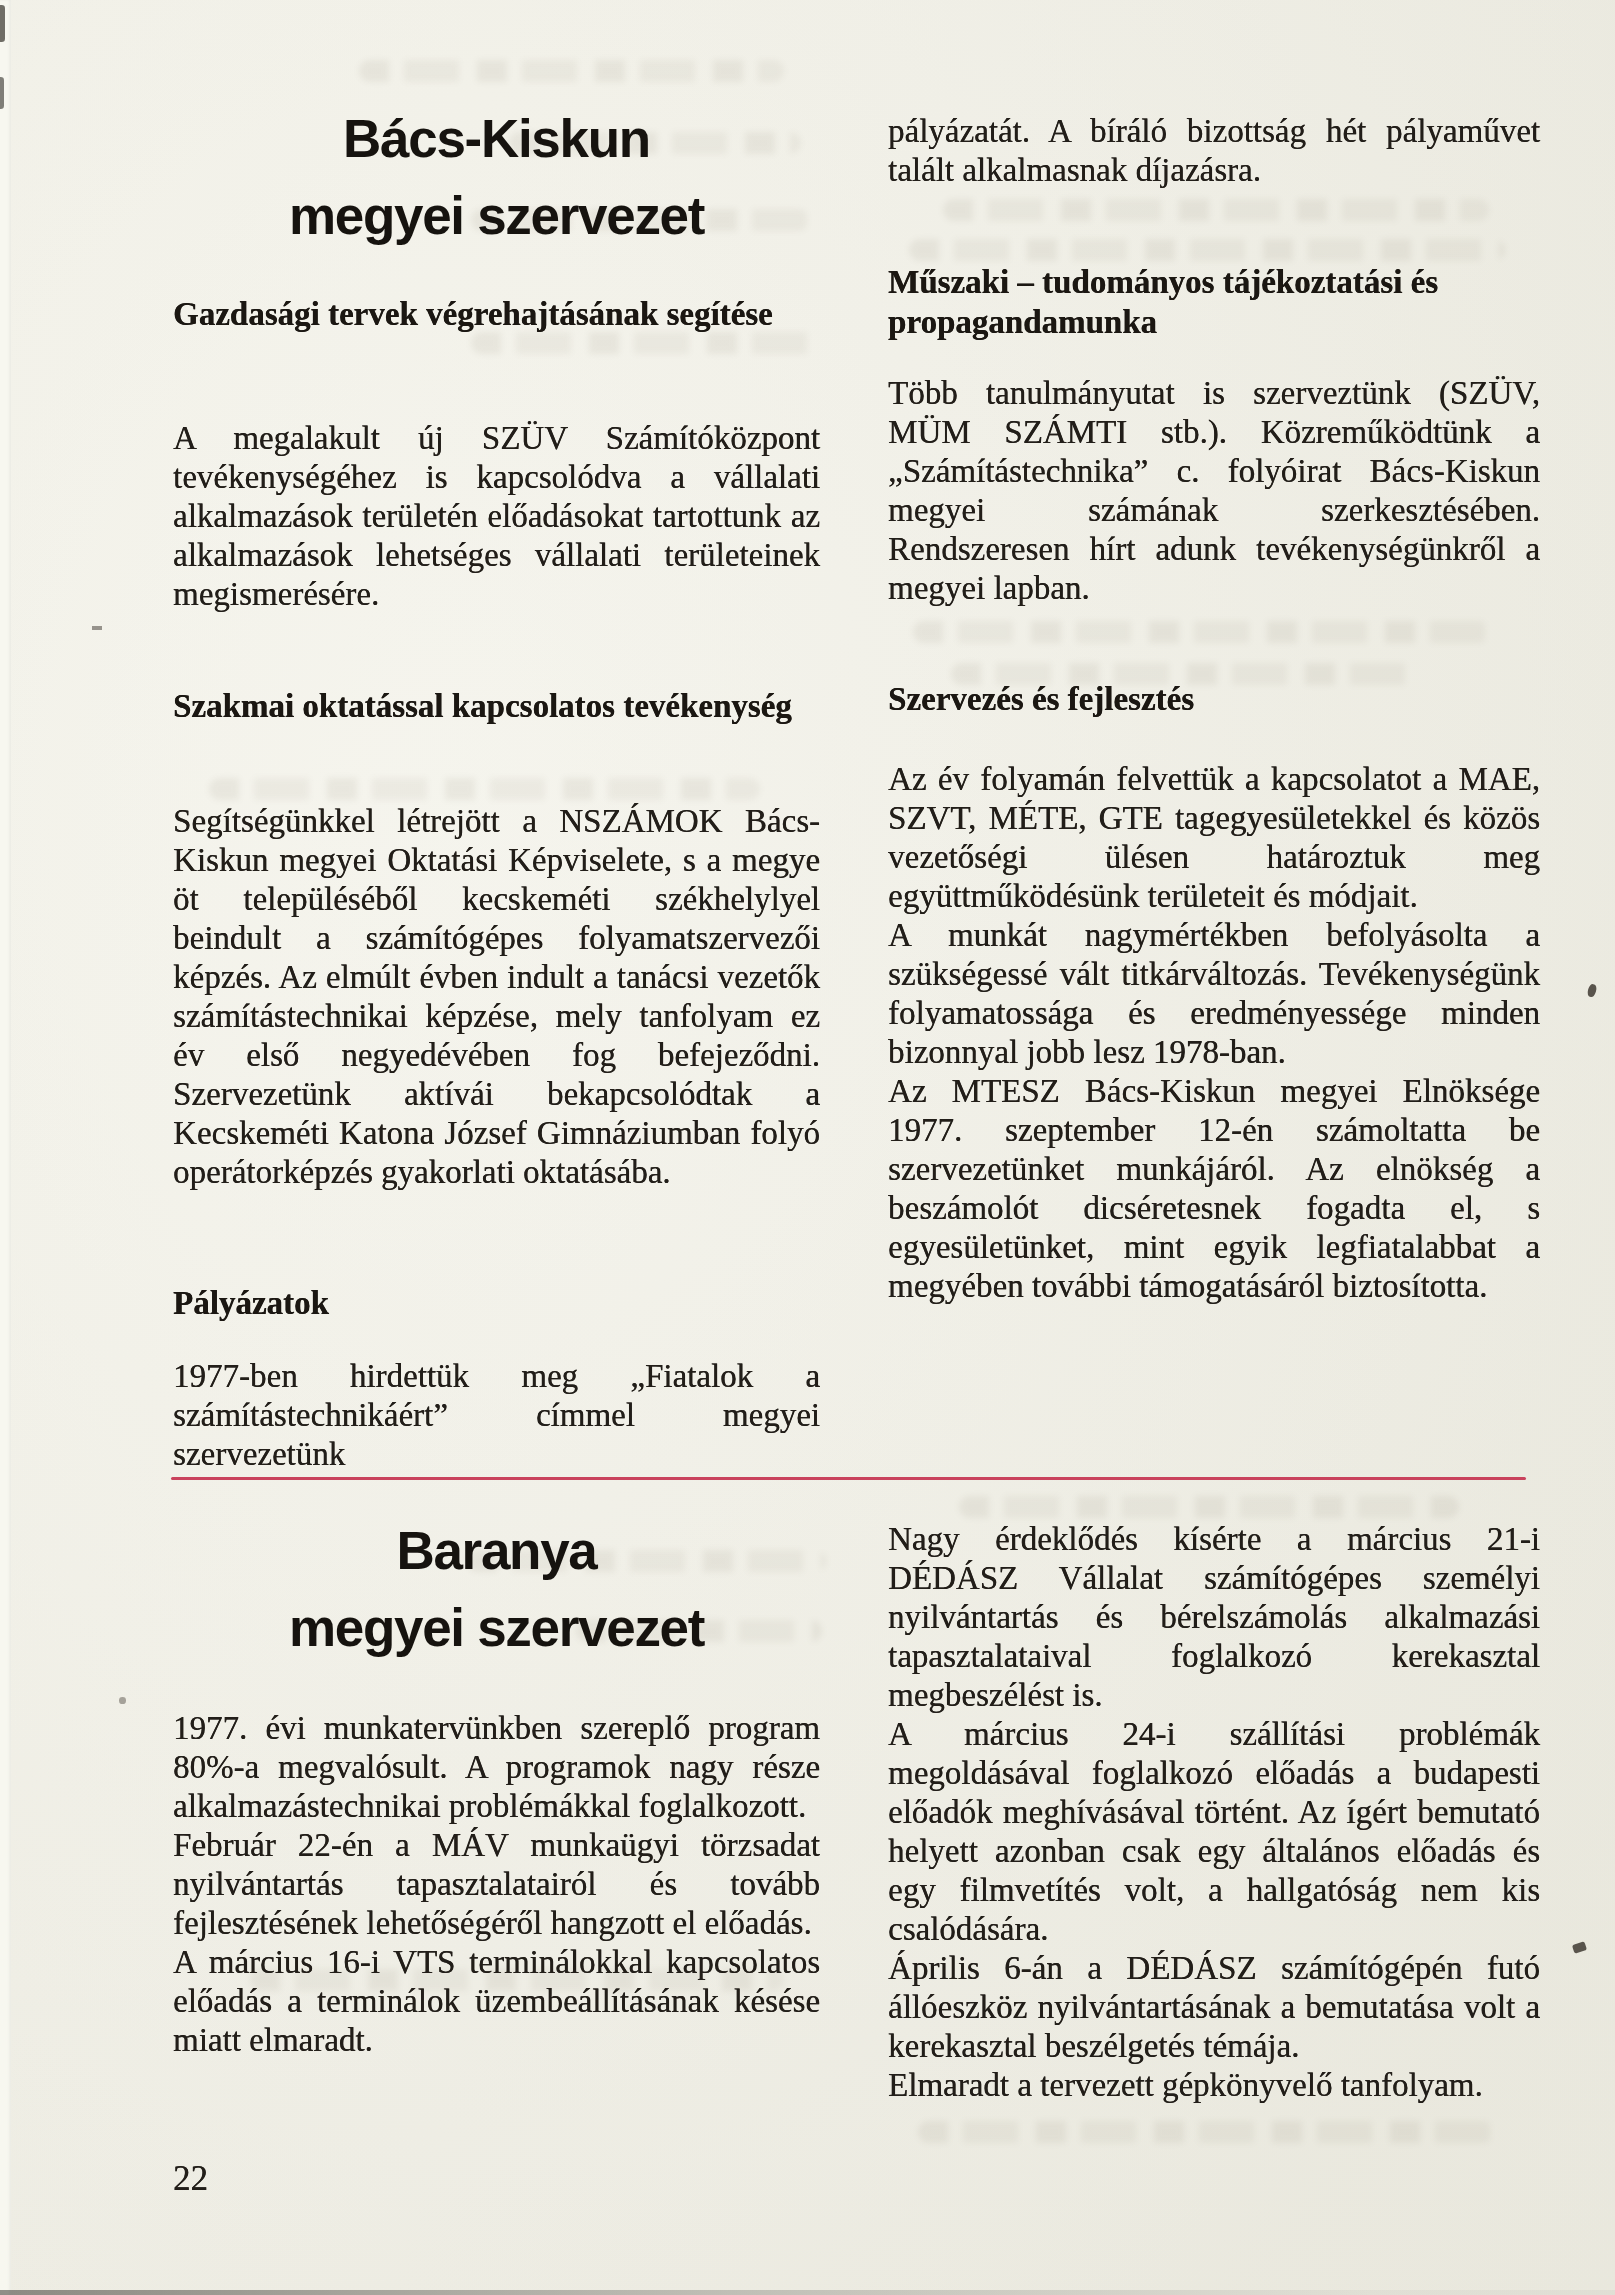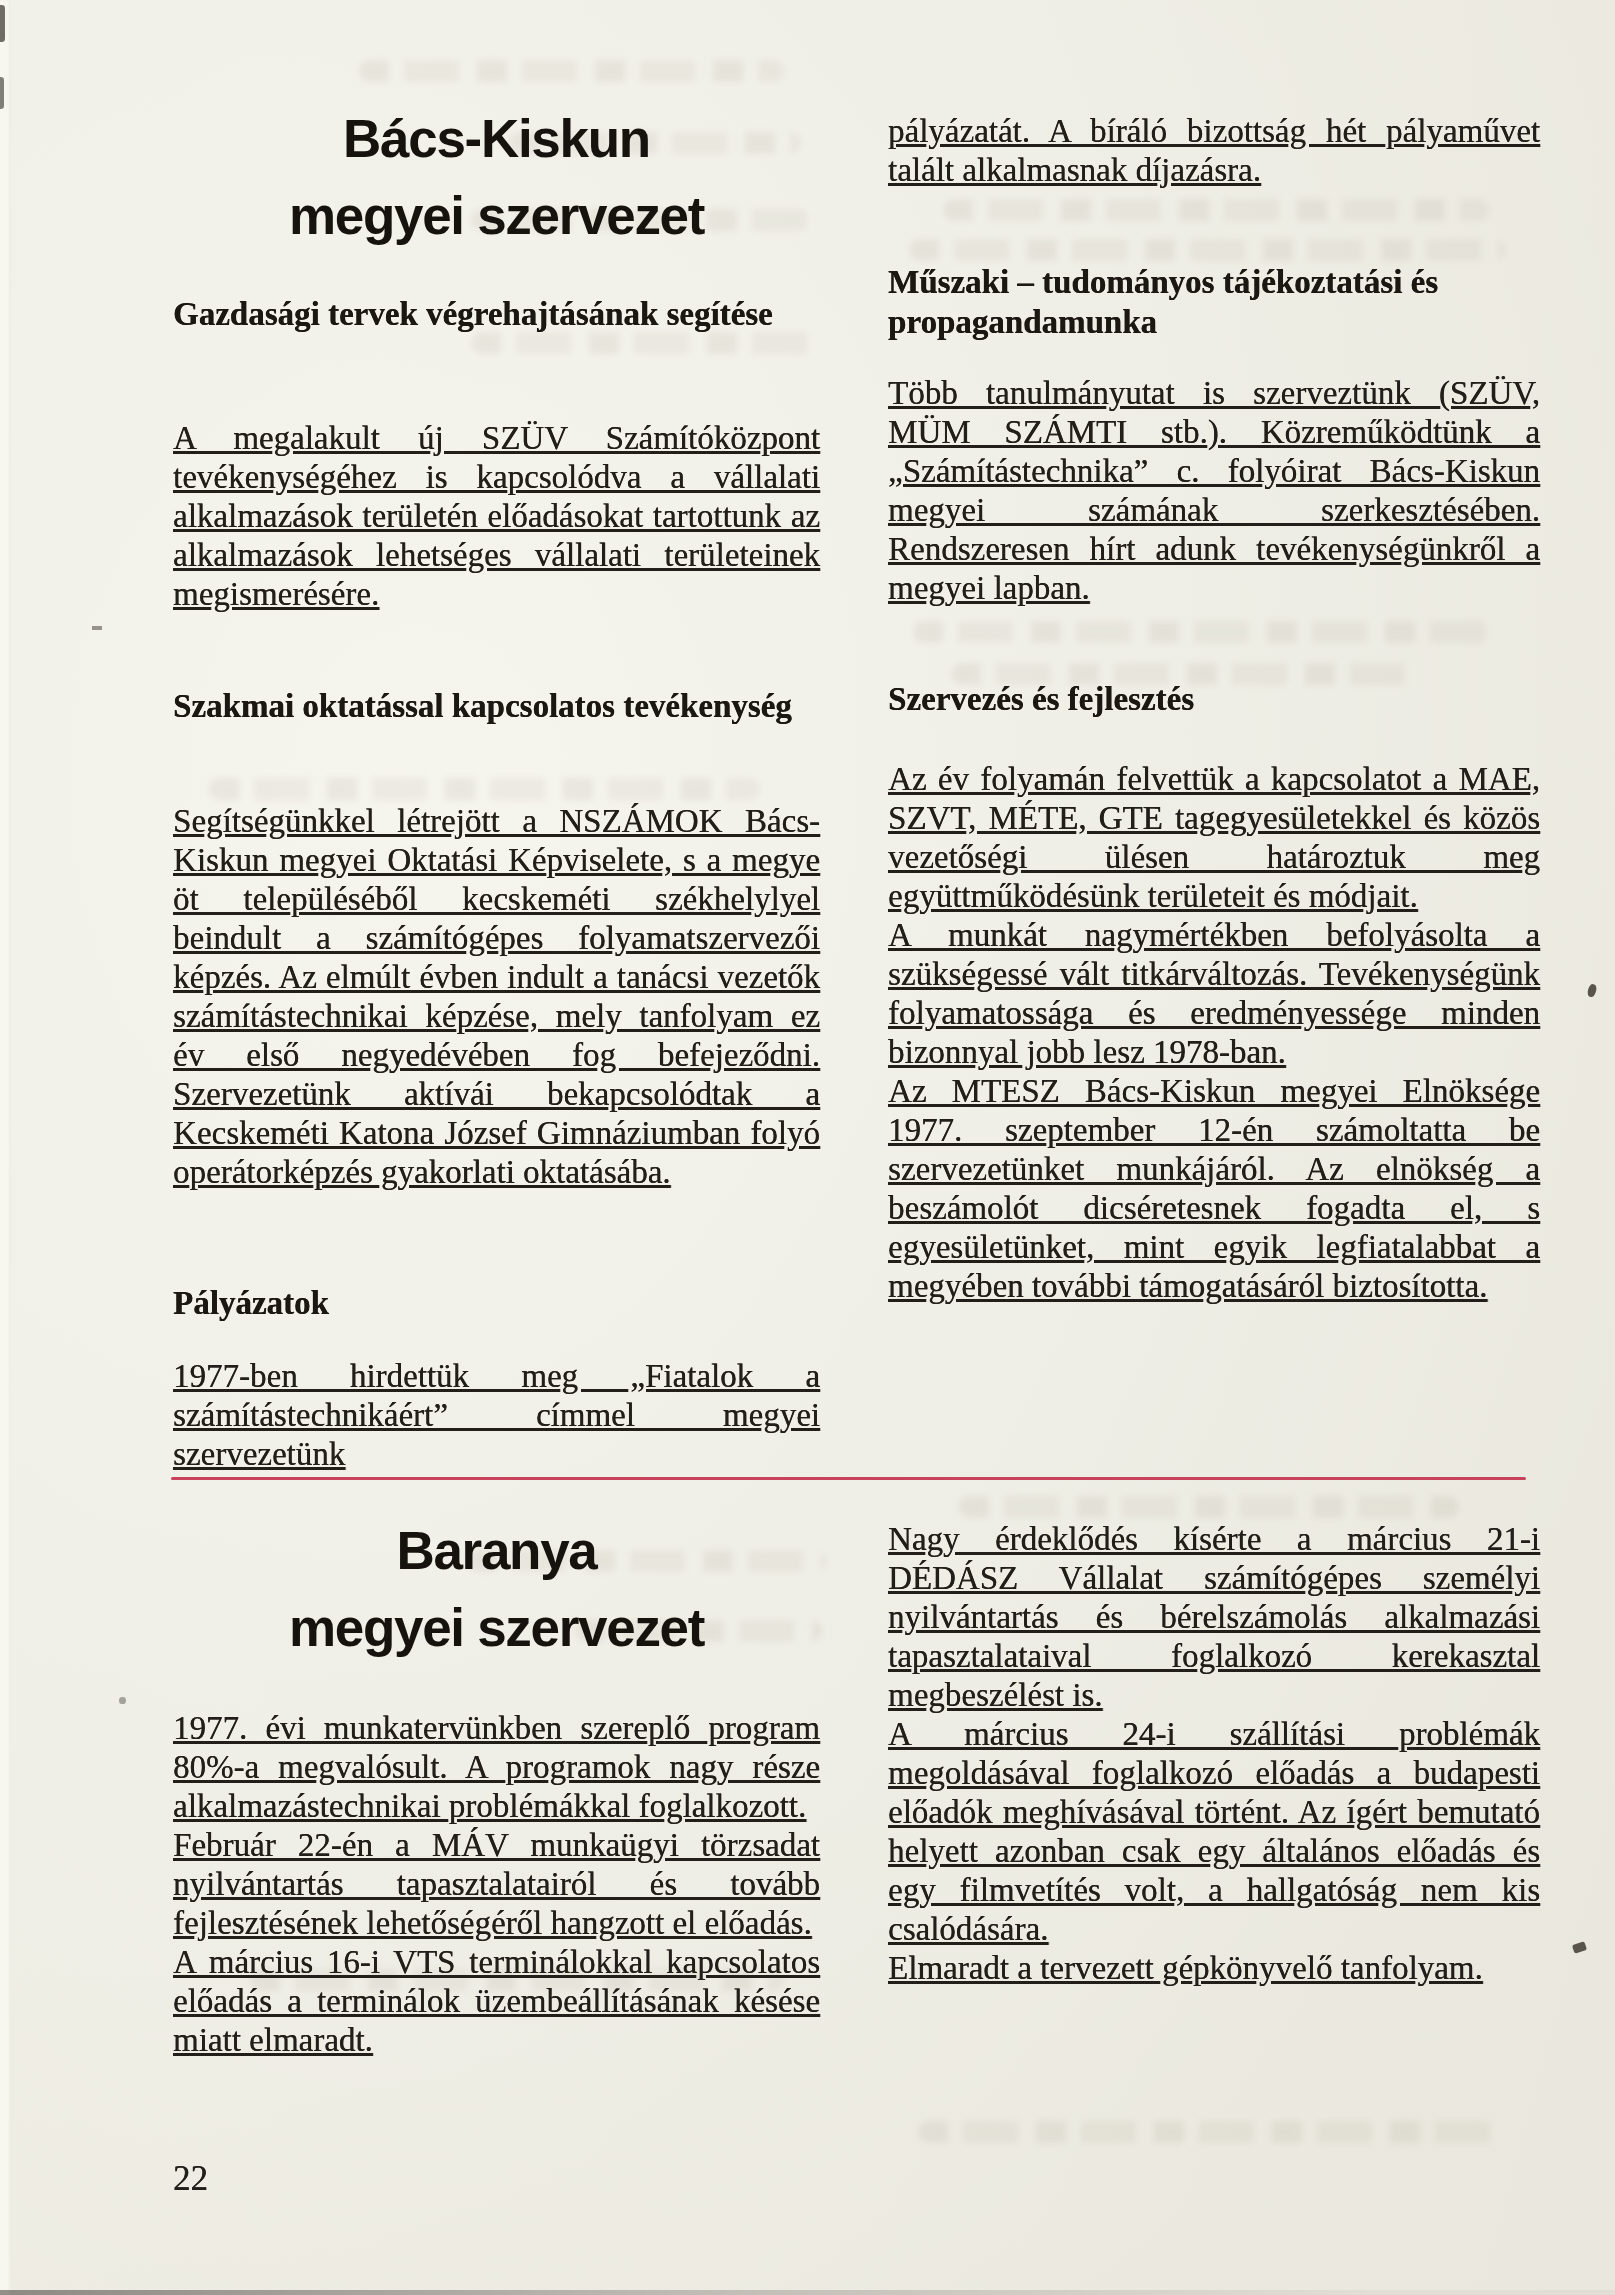--- a/index.html
+++ b/index.html
@@ -24,21 +24,21 @@
   .speck{position:absolute;background:#59544c;}
   
   .blk{position:absolute;}
   .col-l{left:173px;width:647px;}
   .col-r{left:888px;width:652px;}
   .h1{font:700 53px/77px "Liberation Sans",sans-serif;letter-spacing:-1.3px;color:#16130f;}
   .h1 span{display:block;text-align:center;}
   .h3{font:700 33px/40px "Liberation Serif",serif;color:#1b1712;
       text-shadow:0.3px 0 0 currentColor;}
   .body{font:400 33px/39px "Liberation Serif",serif;color:#221e19;
-      text-align:justify;text-align-last:left;text-shadow:0.3px 0 0 currentColor;text-decoration:underline;}
+      text-align:justify;text-align-last:left;text-shadow:0.3px 0 0 currentColor;}
   .body p{margin:0;}
   .rule{position:absolute;left:171px;top:1477px;width:1355px;height:3.3px;border-radius:1.7px;}
   .pagenum{font:400 35px/39px "Liberation Serif",serif;color:#221e19;
       text-shadow:0.3px 0 0 currentColor;}
 </style>
 </head>
 <body>
 
 <div class="paper-tint"></div>
 <div class="edge-strip"></div>
@@ -106,17 +106,18 @@
 
 <div class="blk col-l body" style="top:1709px">
   <p>1977. évi munkatervünkben szereplő program 80%-a megvalósult. A programok nagy része alkalmazástechnikai problémákkal foglalkozott.</p>
   <p>Február 22-én a MÁV munkaügyi törzsadat nyilvántartás tapasztalatairól és tovább fejlesztésének lehetőségéről hangzott el előadás.</p>
   <p>A március 16-i VTS terminálokkal kapcsolatos előadás a terminálok üzembeállításának késése miatt elmaradt.</p>
 </div>
 
 <div class="blk col-r body" style="top:1520px">
   <p>Nagy érdeklődés kísérte a március 21-i DÉDÁSZ Vállalat számítógépes személyi nyilvántartás és bérelszámolás alkalmazási tapasztalataival foglalkozó kerekasztal megbeszélést is.</p>
   <p>A március 24-i szállítási problémák megoldásával foglalkozó előadás a budapesti előadók meghívásával történt. Az ígért bemutató helyett azonban csak egy általános előadás és egy filmvetítés volt, a hallgatóság nem kis csalódására.</p>
+  <p>Április 6-án a DÉDÁSZ számítógépén futó állóeszköz nyilvántartásának a bemutatása volt a kerekasztal beszélgetés témája.</p>
   <p>Elmaradt a tervezett gépkönyvelő tanfolyam.</p>
 </div>
 
 <div class="blk pagenum" style="left:173px;top:2159px">22</div>
 
 
 </body></html>

